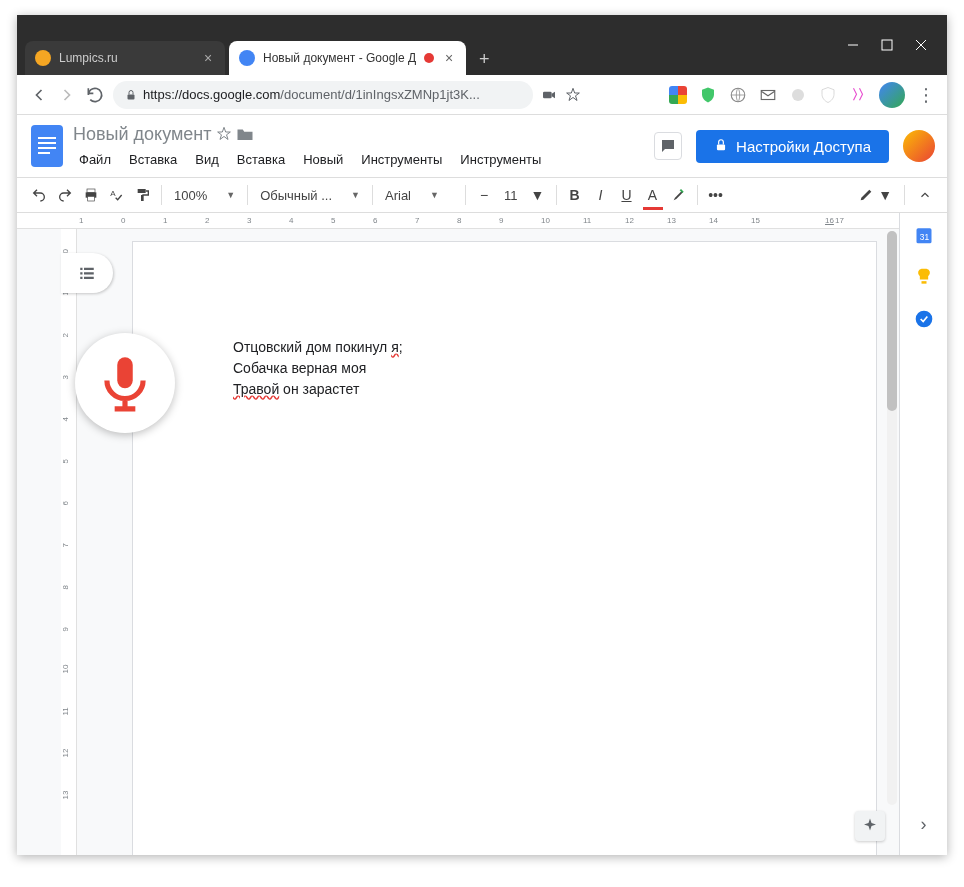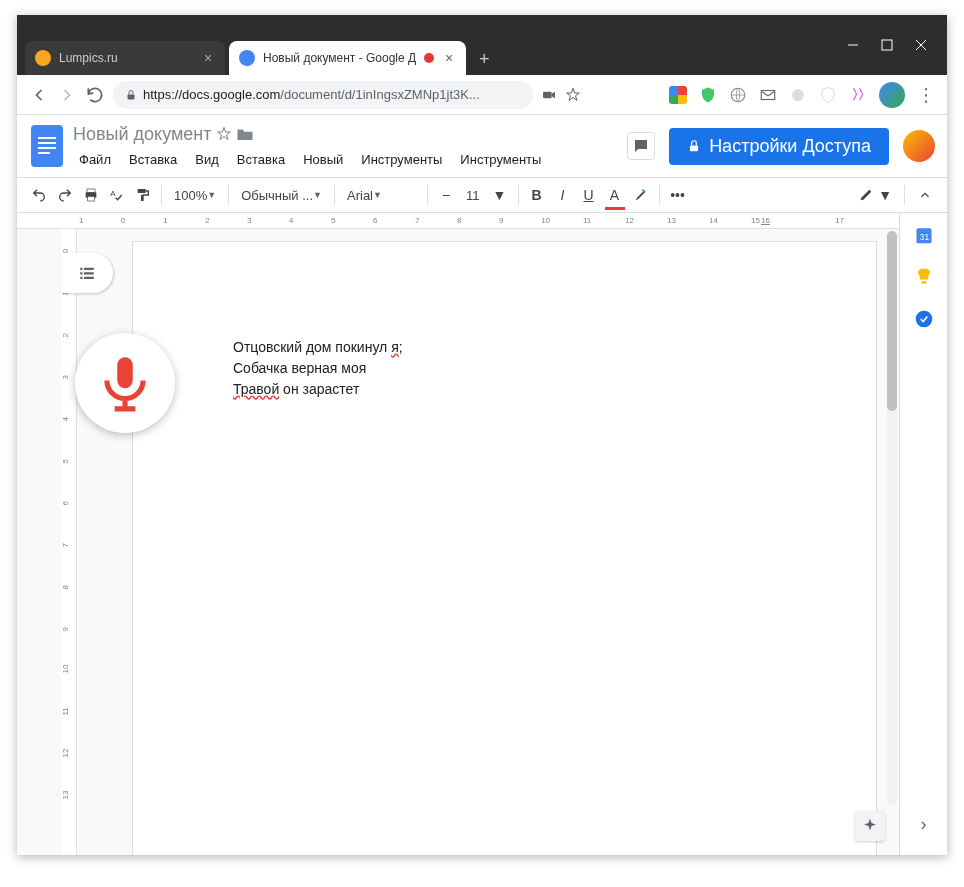--- a/index.html
+++ b/index.html
@@ -30,26 +30,26 @@
 .docs-header { height: 62px; display: flex; align-items: center; padding: 6px 12px; gap: 8px; }
 .docs-logo { width: 36px; height: 48px; display: flex; align-items: center; justify-content: center; }
 .docs-titles { flex: 1; display: flex; flex-direction: column; gap: 2px; }
 .doc-title-row { display: flex; align-items: center; gap: 4px; }
 .doc-title { font-size: 18px; color: #80868b; }
 .star-icon { color: #80868b; }
 .menus { display: flex; gap: 6px; font-size: 13px; color: #202124; margin-top: 3px; }
 .menus span { padding: 2px 6px; text-align: center; }
 .hdr-right { display: flex; align-items: center; gap: 14px; }
 .comments-btn { width: 28px; height: 28px; border: 1px solid #dadce0; border-radius: 4px; display: flex; align-items: center; justify-content: center; }
-.share-btn { background: #1a73e8; color: #fff; border-radius: 4px; padding: 8px 18px; font-size: 18px; font-weight: 500; display: flex; align-items: center; gap: 8px; }
+.share-btn { background: #1a73e8; color: #fff; border-radius: 4px; padding: 8px 18px; font-size: 15px; font-weight: 500; display: flex; align-items: flex-start; gap: 8px; }
 .user-pic { width: 32px; height: 32px; border-radius: 50%; background: linear-gradient(135deg,#fbbc04,#ea4335); }
 .toolbar { height: 36px; display: flex; align-items: center; padding: 0 10px; gap: 2px; border-top: 1px solid #ddd; border-bottom: 1px solid #ddd; }
 .tb-btn { min-width: 24px; height: 24px; display: flex; align-items: center; justify-content: center; color: #444; font-size: 14px; padding: 0 4px; }
 .tb-sep { width: 1px; height: 20px; background: #ddd; margin: 0 4px; }
-.tb-select { display: flex; align-items: center; gap: 0; padding: 0 6px; font-size: 13px; color: #444; }
+.tb-select { display: flex; align-items: center; gap: 19px; padding: 0 6px; font-size: 13px; color: #444; }
 .tb-select .arrow { font-size: 9px; color: #666; }
 .tb-right { margin-left: auto; display: flex; align-items: center; gap: 4px; }
 .underline-A { position: relative; }
 .underline-A::after { content: ''; position: absolute; bottom: -3px; left: 2px; right: 2px; height: 3px; background: #e53935; }
 .workspace { flex: 1; display: flex; position: relative; overflow: hidden; }
 .editor-area { flex: 1; background: #f8f9fa; position: relative; overflow: hidden; }
 .h-ruler { height: 16px; background: #fff; border-bottom: 1px solid #e0e0e0; position: relative; font-size: 8px; color: #80868b; display: flex; align-items: center; padding-left: 62px; }
 .h-ruler span { position: absolute; }
 .v-ruler { position: absolute; left: 44px; top: 16px; bottom: 0; width: 16px; background: #fff; border-right: 1px solid #e0e0e0; font-size: 8px; color: #80868b; }
 .v-ruler span { position: absolute; left: 4px; transform: rotate(-90deg); transform-origin: left; }
@@ -293,21 +293,21 @@
           <span style="left: 356px;">6</span>
           <span style="left: 398px;">7</span>
           <span style="left: 440px;">8</span>
           <span style="left: 482px;">9</span>
           <span style="left: 524px;">10</span>
           <span style="left: 566px;">11</span>
           <span style="left: 608px;">12</span>
           <span style="left: 650px;">13</span>
           <span style="left: 692px;">14</span>
           <span style="left: 734px;">15</span>
-          <span style="left: 744px; text-decoration: underline;">16</span>
+          <span style="left: 808px; text-decoration: underline;">16</span>
           <span style="left: 818px;">17</span>
         </div>
       <div class="v-ruler" id="v-ruler">
           <span style="top: 20px;">0</span>
           <span style="top: 62px;">1</span>
           <span style="top: 104px;">2</span>
           <span style="top: 146px;">3</span>
           <span style="top: 188px;">4</span>
           <span style="top: 230px;">5</span>
           <span style="top: 272px;">6</span>

